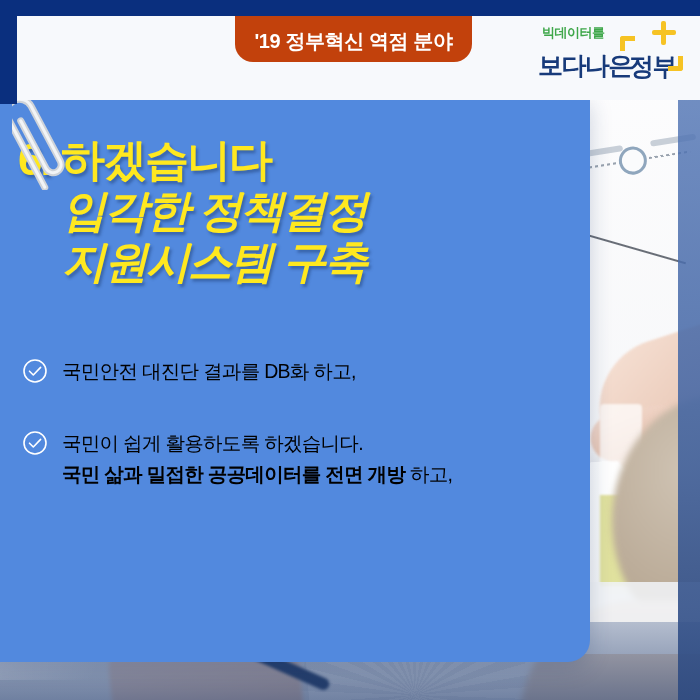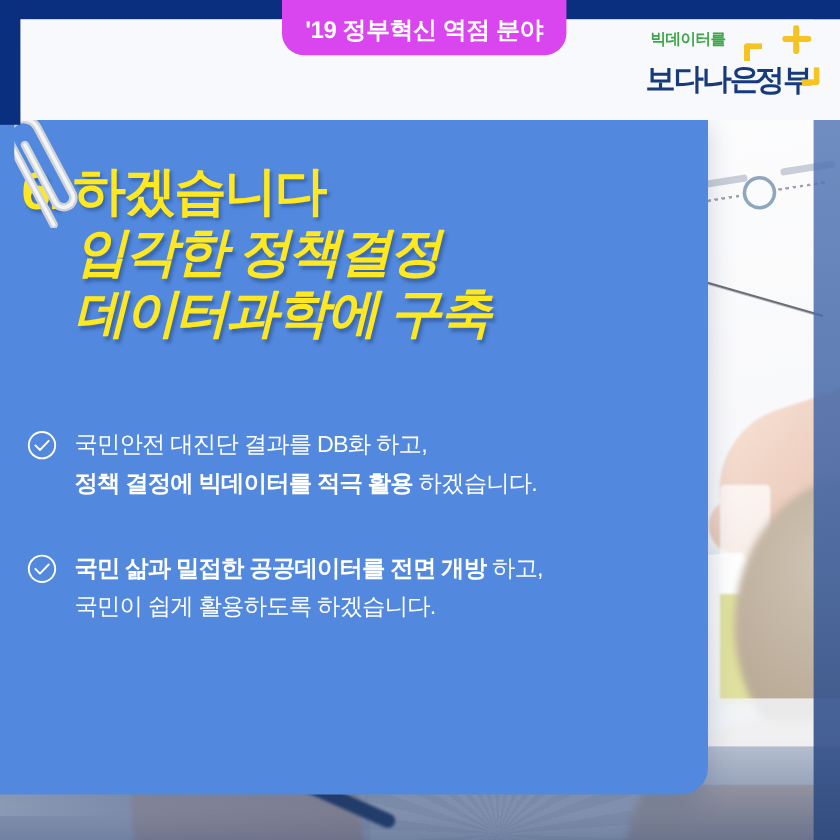--- a/index.html
+++ b/index.html
@@ -158,22 +158,22 @@
   }
   .left-navy {
     position:absolute; left:0; top:0; width:17px; height:104px;
     background:#0a2f7e; z-index:6;
   }
   .header-white {
     position:absolute; left:17px; top:16px; width:683px; height:84px;
     background:#f7f9fc; z-index:5;
   }
   .title-tab {
-    position:absolute; left:235px; top:0; width:237px; height:46px;
-    background:#d946ef; border-radius:0 0 18px 18px; z-index:7;
+    position:absolute; left:235px; top:16px; width:237px; height:46px;
+    background:#c2410c; border-radius:0 0 18px 18px; z-index:7;
     display:flex; align-items:center; justify-content:center;
   }
   .title-tab span {
     color:#ffffff; font-size:20px; font-weight:bold; letter-spacing:-.4px;
     margin-top:4px;
   }
 
   
   .logo { position:absolute; left:528px; top:22px; width:150px; height:60px; z-index:7; }
   .logo .inno {
@@ -223,21 +223,21 @@
     letter-spacing:-2px;
     text-shadow:2px 3px 3px rgba(22,50,100,.42);
   }
   .title-block .ln { display:block; white-space:nowrap; }
   .title-block .ln2, .title-block .ln3 { padding-left:44px;font-style:italic; }
 
   
   .bullets { position:absolute; left:16px; top:258px; width:564px; z-index:5; }
   .bullet { display:flex; align-items:flex-start; margin-bottom:40px; }
   .chk { flex:0 0 auto; width:26px; height:26px; margin:2px 14px 0 6px; }
-  .btext { color:#ffffff; font-size:19.5px; line-height:1.62; letter-spacing:-.7px; }
+  .btext { color:#000000; font-size:19.5px; line-height:1.62; letter-spacing:-.7px; }
   .btext .b { font-weight:bold; }
   .btext .r { font-weight:normal; }
   .btext .ln { display:block; white-space:nowrap; }
 </style>
 </head>
 <body>
 
 <div id="card">
 
   <div class="photo">
@@ -314,44 +314,43 @@
     <div class="panel-inner">
 
       <svg class="clip" viewBox="0 0 56 110">
         <path d="M10 104 L10 26 A13 13 0 0 1 36 26 L36 88 A8 8 0 0 1 20 88 L20 34" fill="none" stroke="#cfd3d8" stroke-width="7" stroke-linecap="round" transform="rotate(-28 28 60)"></path>
         <path d="M10 104 L10 26 A13 13 0 0 1 36 26 L36 88 A8 8 0 0 1 20 88 L20 34" fill="none" stroke="#f2f4f6" stroke-width="3" stroke-linecap="round" transform="rotate(-28 28 60)"></path>
       </svg>
 
       <div class="title-block">
         <span class="ln ln1"><span>6.</span> <span>하겠습니다</span></span>
         <span class="ln ln2">입각한 정책결정</span>
-        <span class="ln ln3">데이터과학에 구축</span>
+        <span class="ln ln3">지원시스템 구축</span>
       </div>
 
       <div class="bullets">
 
         <div class="bullet">
           <svg class="chk" viewBox="0 0 26 26">
             <circle cx="13" cy="13" r="11" fill="none" stroke="#ffffff" stroke-width="1.6"></circle>
             <path d="M7.5 13.2 L11.3 17 L18.6 9.4" fill="none" stroke="#ffffff" stroke-width="1.6" stroke-linecap="round" stroke-linejoin="round"></path>
           </svg>
           <div class="btext">
             <span class="ln r">국민안전 대진단 결과를 DB화 하고,</span>
-            <span class="ln"><span class="b">정책 결정에  빅데이터를 적극 활용</span><span class="r"> 하겠습니다.</span></span>
           </div>
         </div>
 
         <div class="bullet">
           <svg class="chk" viewBox="0 0 26 26">
             <circle cx="13" cy="13" r="11" fill="none" stroke="#ffffff" stroke-width="1.6"></circle>
             <path d="M7.5 13.2 L11.3 17 L18.6 9.4" fill="none" stroke="#ffffff" stroke-width="1.6" stroke-linecap="round" stroke-linejoin="round"></path>
           </svg>
           <div class="btext">
+            <span class="ln r">국민이 쉽게 활용하도록 하겠습니다.</span>
             <span class="ln"><span class="b">국민 삶과 밀접한 공공데이터를 전면 개방</span><span class="r"> 하고,</span></span>
-            <span class="ln r">국민이 쉽게 활용하도록 하겠습니다.</span>
           </div>
         </div>
 
       </div>
     </div>
   </div>
 
 </div>
 
 </body></html>

